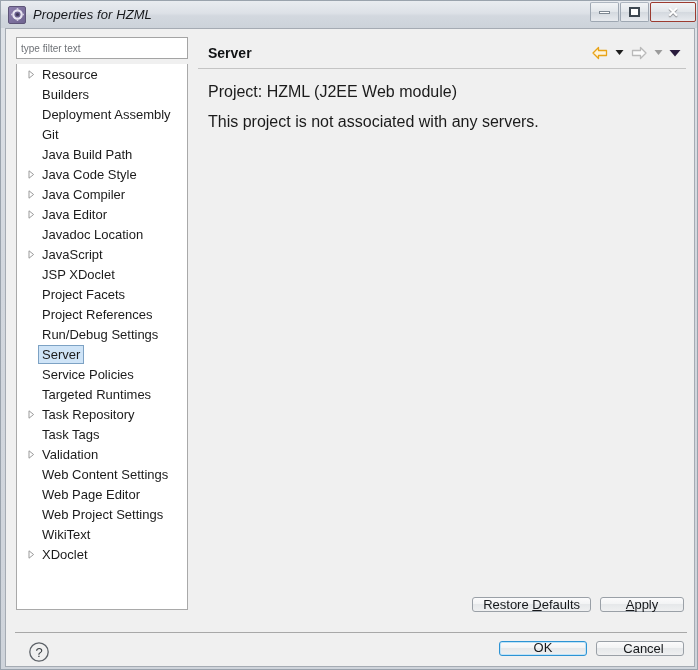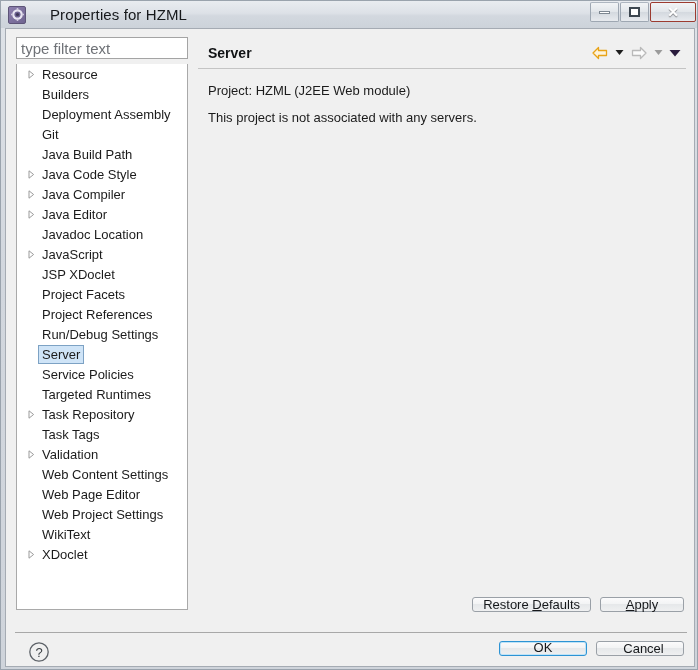--- a/index.html
+++ b/index.html
@@ -36,25 +36,26 @@
     width: 18px; height: 18px;
     margin-left: 7px;
     border-radius: 2px;
     background: linear-gradient(135deg, #8d7fae 0%, #6f6490 100%);
     border: 1px solid #5d5478;
     display: flex; align-items: center; justify-content: center;
     box-sizing: border-box;
   }
   #app-icon .gearsvg { display:block; }
   #title-text {
-    margin-left: 24px;
-    font-size: 15px;
+    margin-left: 7px;
+    font-size: 13px;
     color: #16181b;
     letter-spacing: 0.1px;
     white-space: nowrap;
+    font-style: italic;
   }
   .wbtns {
     position: absolute;
     right: 3px; top: 1px;
     display: flex;
     align-items: center;
   }
   .wbtn {
     width: 29px; height: 20px;
     margin-left: 1px;
@@ -88,21 +89,21 @@
   
   #filter-input {
     position: absolute;
     left: 10px; top: 8px;
     width: 172px;
     height: 22px;
     box-sizing: border-box;
     border: 1px solid #a4a4a4;
     background: #ffffff;
     font-family: "Liberation Sans", sans-serif;
-    font-size: 15px;
+    font-size: 10px;
     color: #222;
     padding: 0 4px;
     outline: none;
   }
   #filter-input::placeholder { color: #6f7277; opacity: 1; }
 
   
   #tree-panel {
     position: absolute;
     left: 10px; top: 35px;
@@ -175,21 +176,21 @@
   }
   .navbtn {
     width: 22px; height: 20px;
     display: flex; align-items: center; justify-content: center;
   }
   .navbtn.small { width: 15px; }
   .navbtn svg { display: block; }
 
   #pane-content { padding: 14px 0 0 10px; }
   .pane-line {
-    font-size: 13px;
+    font-size: 16px;
     color: #1b1b1b;
     margin-bottom: 12px;
     white-space: nowrap;
   }
 
   
   #action-buttons {
     position: absolute;
     right: 10px;
     top: 568px;

